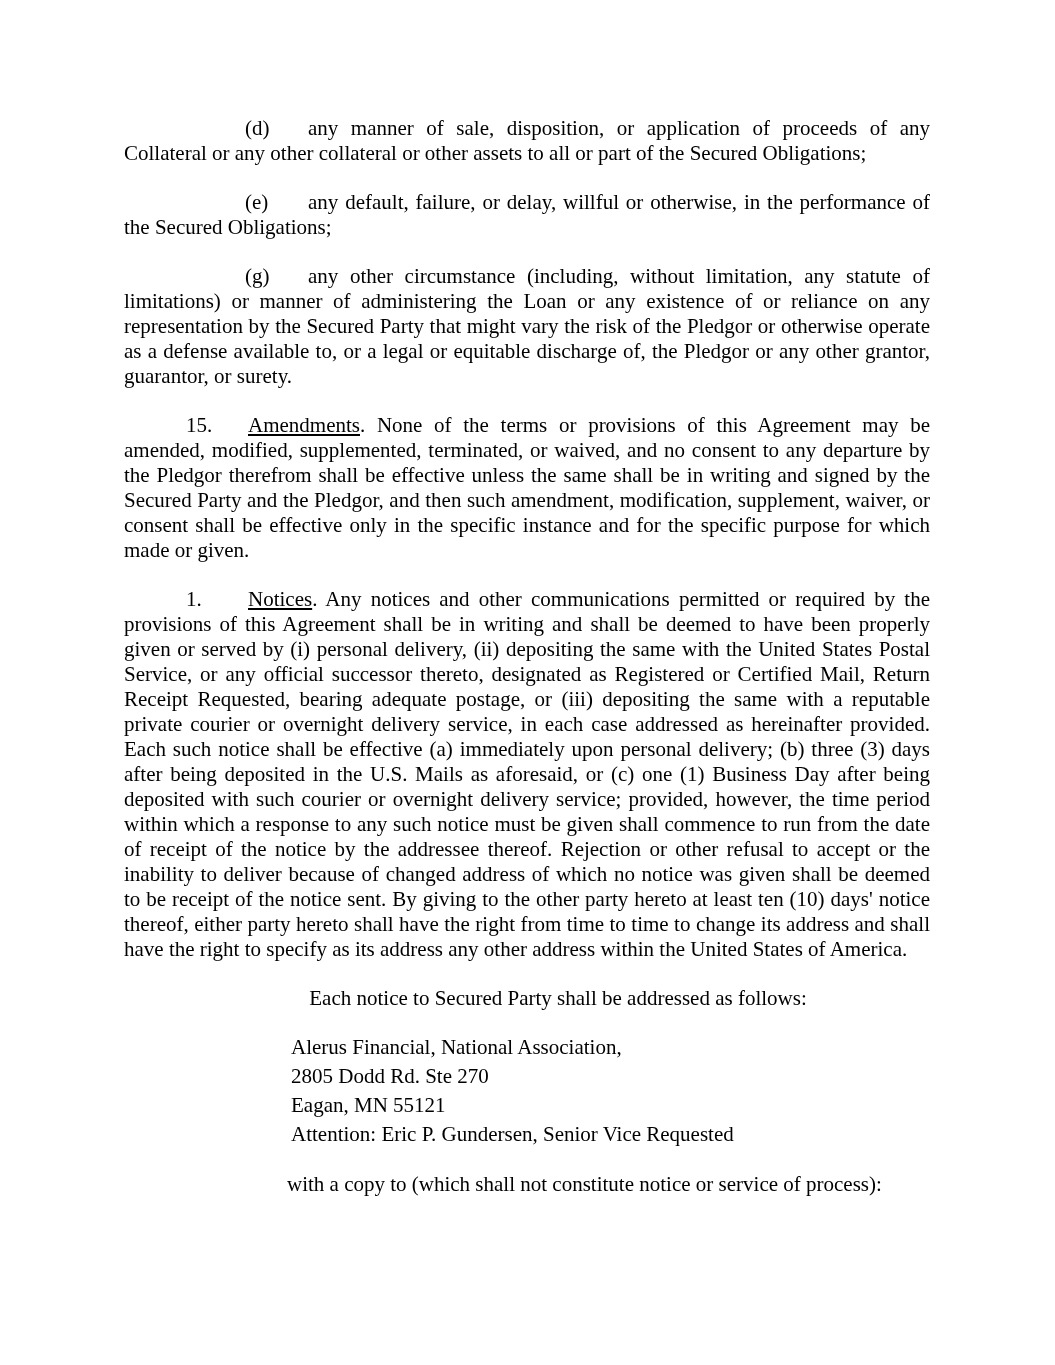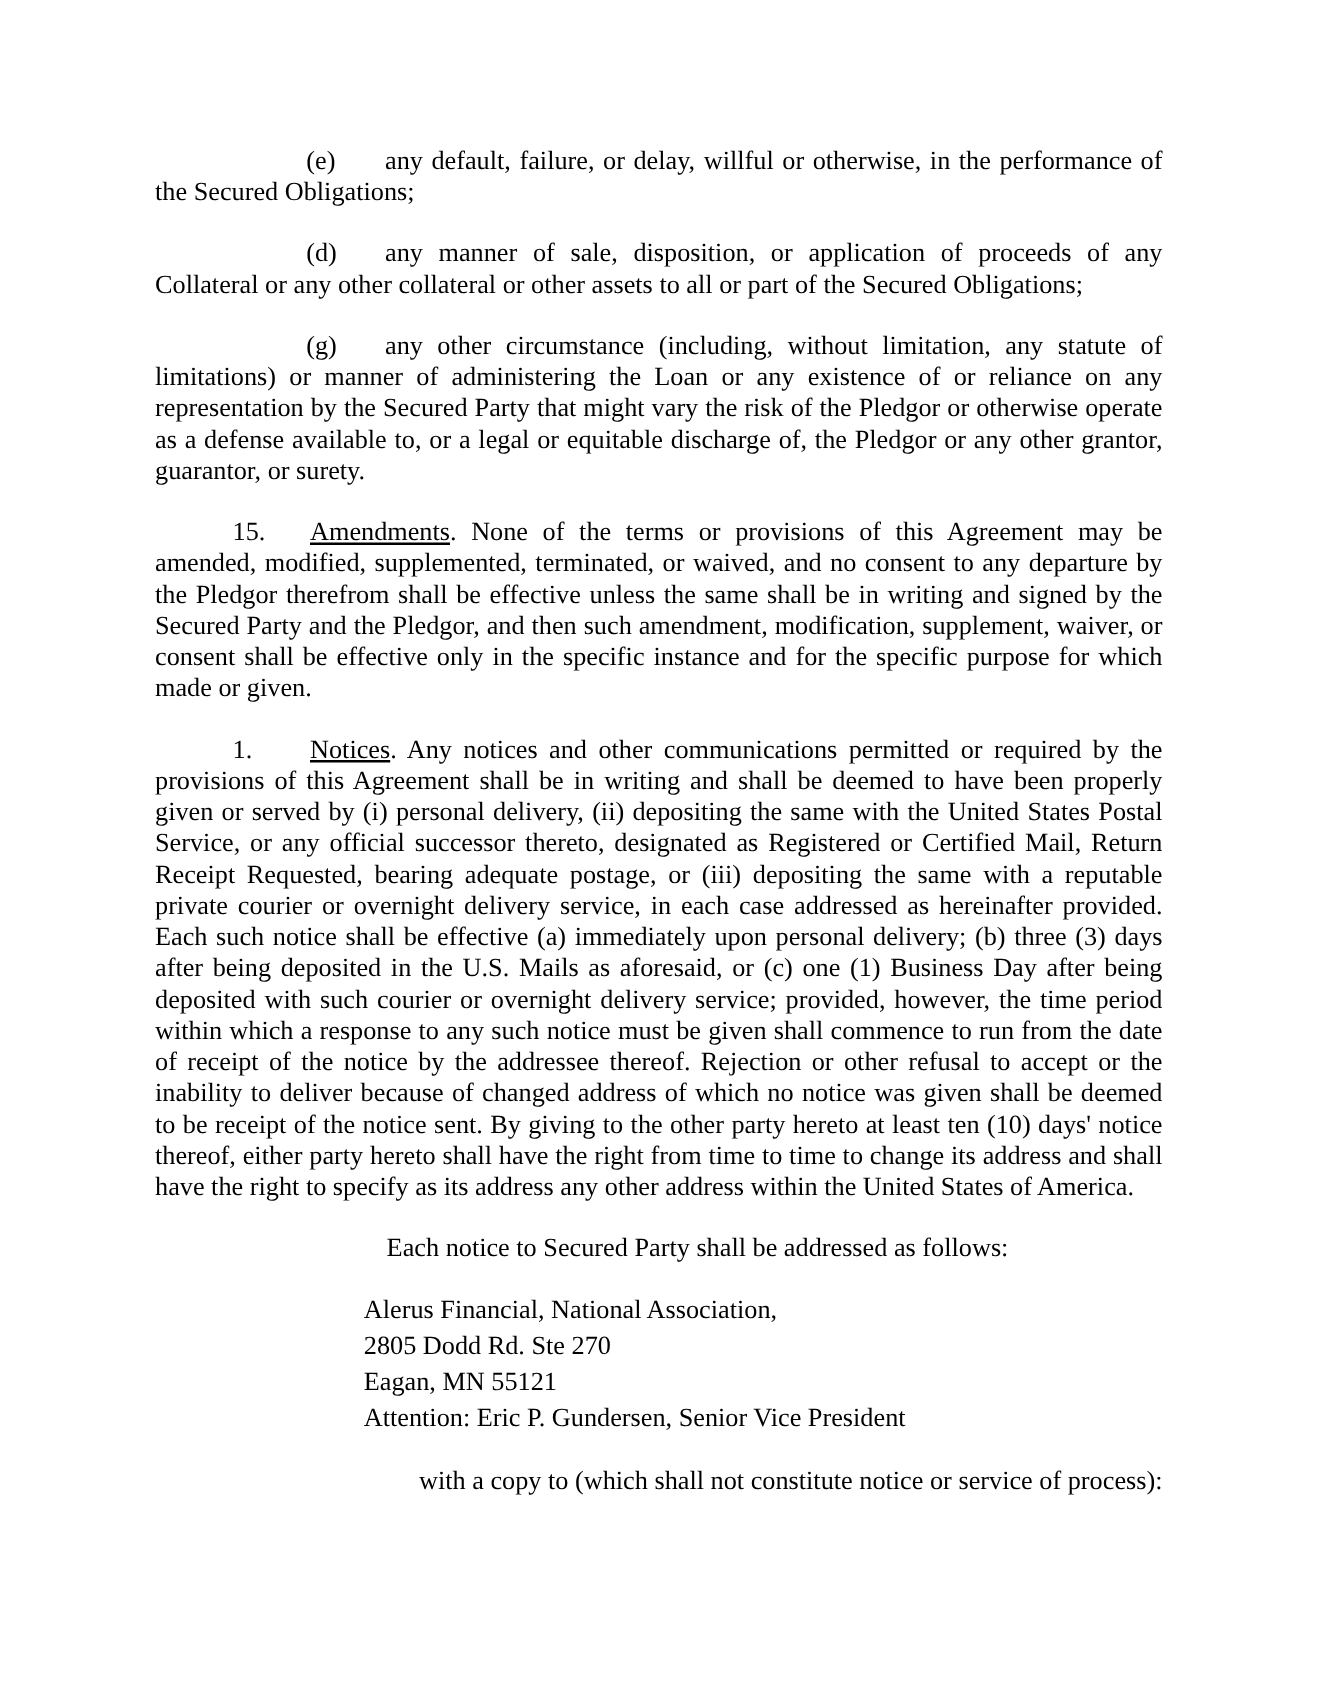--- a/index.html
+++ b/index.html
@@ -54,43 +54,43 @@
   }
   .address-block {
     margin: 0 0 0 163px;
     text-align: left;
   }
   .address-line {
     margin: 4px;
   }
   .copy-note {
     margin: 25px 0 0 163px;
-    text-align: right;
+    text-align: left;
   }
 </style>
 </head>
 <body>
 
 <div class="page">
 
+  <p class="para clause"><span class="clause-label">(d)</span><span>any manner of sale, disposition, or application of proceeds of any Collateral or any other collateral or other assets to all or part of the Secured Obligations;</span></p>
+
   <p class="para clause"><span class="clause-label">(e)</span><span>any default, failure, or delay, willful or otherwise, in the performance of the Secured Obligations;</span></p>
-
-  <p class="para clause"><span class="clause-label">(d)</span><span>any manner of sale, disposition, or application of proceeds of any Collateral or any other collateral or other assets to all or part of the Secured Obligations;</span></p>
 
 
   <p class="para clause"><span class="clause-label">(g)</span><span>any other circumstance (including, without limitation, any statute of limitations) or manner of administering the Loan or any existence of or reliance on any representation by the Secured Party that might vary the risk of the Pledgor or otherwise operate as a defense available to, or a legal or equitable discharge of, the Pledgor or any other grantor, guarantor, or surety.</span></p>
 
   <p class="para section"><span class="section-number">15.</span><span class="section-heading">Amendments</span><span>. None of the terms or provisions of this Agreement may be amended, modified, supplemented, terminated, or waived, and no consent to any departure by the Pledgor therefrom shall be effective unless the same shall be in writing and signed by the Secured Party and the Pledgor, and then such amendment, modification, supplement, waiver, or consent shall be effective only in the specific instance and for the specific purpose for which made or given.</span></p>
 
   <p class="para section"><span class="section-number">1.</span><span class="section-heading">Notices</span><span>.  Any notices and other communications permitted or required by the provisions of this Agreement shall be in writing and shall be deemed to have been properly given or served by (i) personal delivery, (ii) depositing the same with the United States Postal Service, or any official successor thereto, designated as Registered or Certified Mail, Return Receipt Requested, bearing adequate postage, or (iii) depositing the same with a reputable private courier or overnight delivery service, in each case addressed as hereinafter provided.  Each such notice shall be effective (a) immediately upon personal delivery; (b) three (3) days after being deposited in the U.S. Mails as aforesaid, or (c) one (1) Business Day after being deposited with such courier or overnight delivery service; provided, however, the time period within which a response to any such notice must be given shall commence to run from the date of receipt of the notice by the addressee thereof.  Rejection or other refusal to accept or the inability to deliver because of changed address of which no notice was given shall be deemed to be receipt of the notice sent.  By giving to the other party hereto at least ten (10) days' notice thereof, either party hereto shall have the right from time to time to change its address and shall have the right to specify as its address any other address within the United States of America.</span></p>
 
   <p class="para intro">Each notice to Secured Party shall be addressed as follows:</p>
 
   <div class="address-block">
     <p class="address-line">Alerus Financial, National Association,</p>
     <p class="address-line">2805 Dodd Rd. Ste 270</p>
     <p class="address-line">Eagan, MN 55121</p>
-    <p class="address-line">Attention: Eric P. Gundersen, Senior Vice President</p>
+    <p class="address-line">Attention: Eric P. Gundersen, Senior Vice Requested</p>
   </div>
 
   <p class="copy-note">with a copy to (which shall not constitute notice or service of process):</p>
 
 </div>
 
 </body></html>

